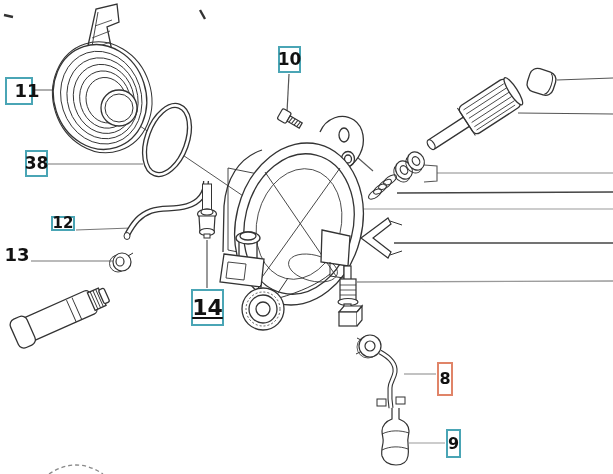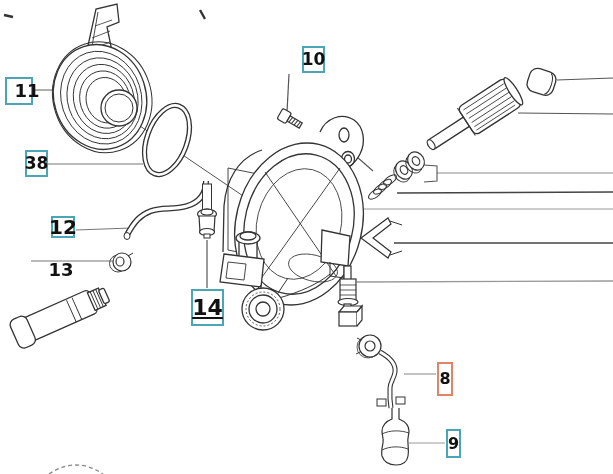--- a/index.html
+++ b/index.html
@@ -10,23 +10,23 @@
   .stage svg{position:absolute;left:0;top:0;}
   .callout{
     position:absolute;display:flex;align-items:center;justify-content:center;
     background:#fff;color:#111;font-weight:bold;line-height:1;
     border:2px solid var(--teal,#4aa5b5);box-sizing:border-box;cursor:pointer;
   }
   .callout.orange{border-color:var(--orange,#e08468);}
   .callout.plain{border:none;background:transparent;cursor:default;}
   .c11{left:5px;top:77px;width:28px;height:28px;font-size:18px;padding-left:16px;}
   .c22{left:25px;top:150px;width:23px;height:27px;font-size:17px;}
-  .c10{left:278px;top:46px;width:23px;height:27px;font-size:17px;margin-left:24px;}
-  .c12{left:51px;top:216px;width:24px;height:22px;font-size:20px;}
-  .c13{left:4px;top:259px;width:26px;height:22px;font-size:18px;margin-left:44px;}
+  .c10{left:278px;top:46px;width:23px;height:27px;font-size:17px;}
+  .c12{left:51px;top:216px;width:24px;height:15px;font-size:15px;}
+  .c13{left:4px;top:244px;width:26px;height:22px;font-size:18px;}
   .c14{left:191px;top:289px;width:33px;height:37px;font-size:22px;text-decoration:underline;}
   .c8{left:437px;top:362px;width:16px;height:34px;font-size:16px;}
   .c9{left:446px;top:429px;width:15px;height:29px;font-size:16px;}
 </style>
 </head>
 <body>
 
 <div class="stage">
 
 <svg width="613" height="474" viewBox="0 0 613 474">

